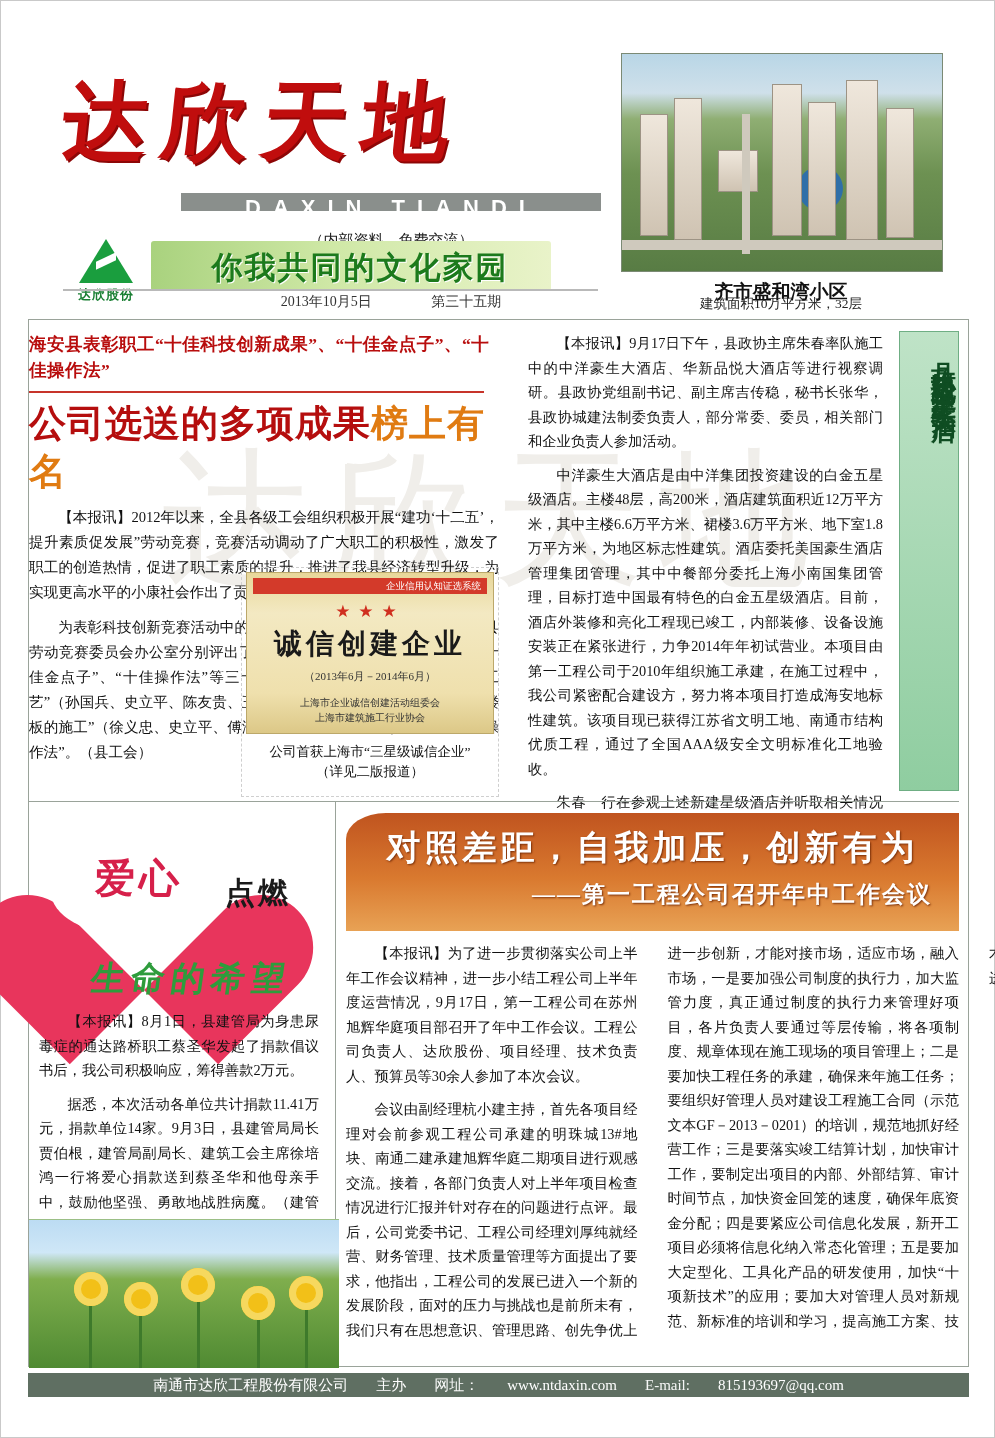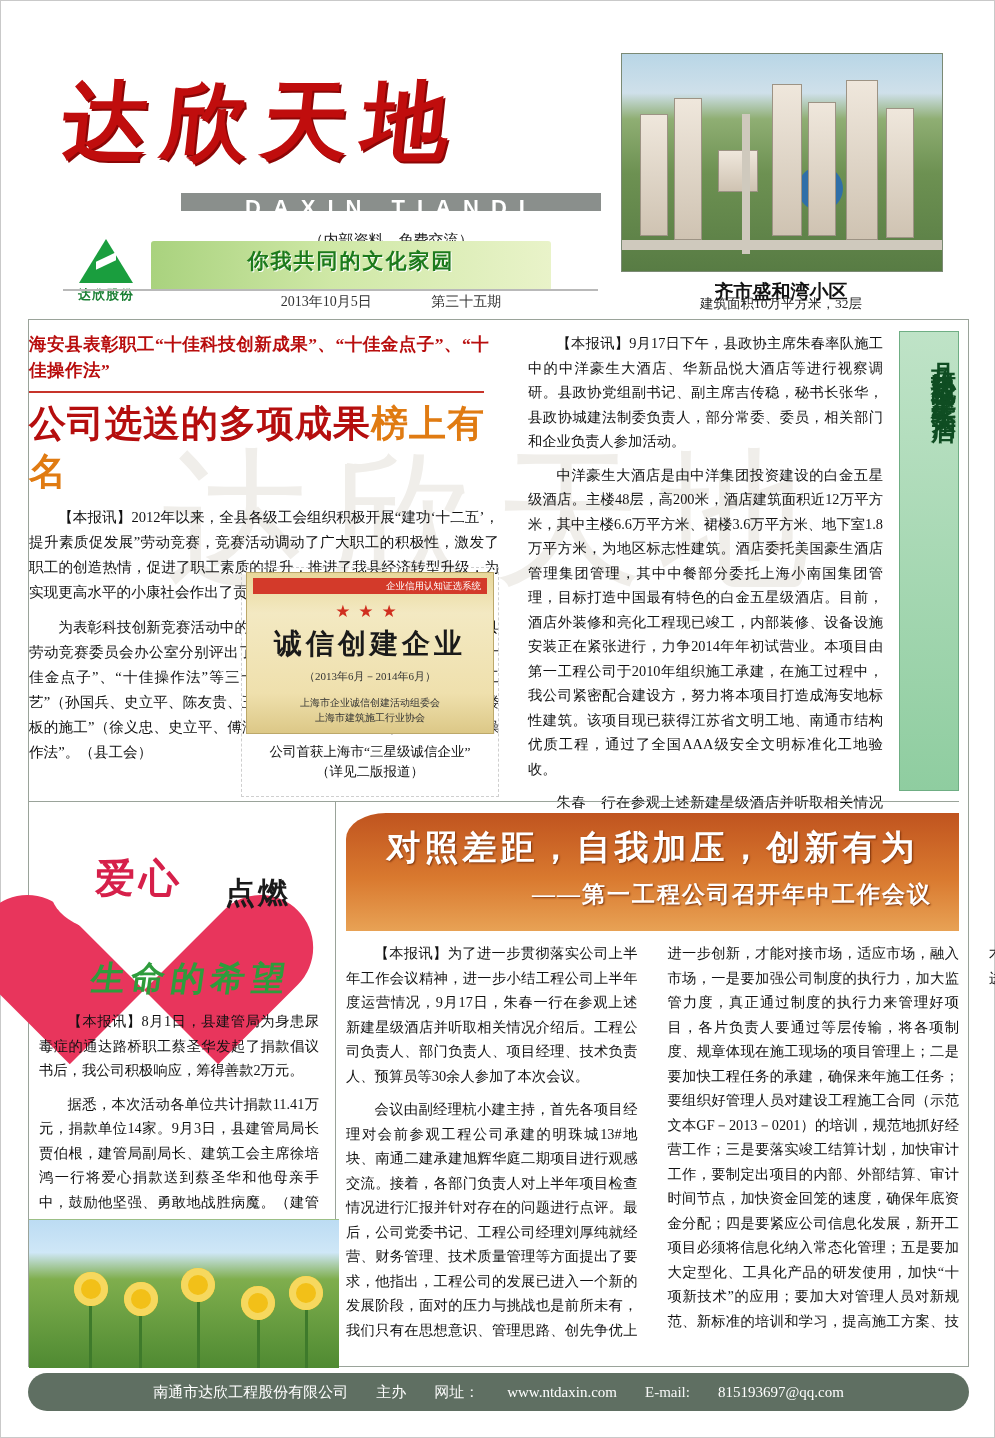--- a/index.html
+++ b/index.html
@@ -47,22 +47,22 @@
   .masthead-note{
     position:absolute;left:225px;top:230px;width:330px;
     text-align:center;font-size:15px;color:#222;
   }
   .green-banner{
     position:absolute;left:150px;top:240px;width:400px;height:50px;
     background:linear-gradient(90deg,#a9d27e 0%, #cfe8a6 45%, #e9f3c9 100%);
     border-radius:3px;
   }
   .green-banner .bt{
-    position:absolute;left:0;top:6px;width:400px;text-align:center;
-    font-family:"DejaVu Serif",serif;font-weight:bold;font-size:21px;color:#1c7a1c;
+    position:absolute;left:9px;top:6px;width:400px;text-align:center;
+    font-family:"DejaVu Serif",serif;font-weight:bold;font-size:31px;color:#1c7a1c;
     text-shadow:1px 1px 0 #fff;letter-spacing:2px;
   }
   .company-logo{
     position:absolute;left:62px;top:238px;width:86px;height:70px;text-align:center;
   }
   .company-logo .tri{
     width:0;height:0;margin:0 auto;
     border-left:27px solid transparent;border-right:27px solid transparent;
     border-bottom:44px solid #1a9e3e;
     position:relative;
@@ -241,26 +241,25 @@
     text-shadow:1px 1px 2px #7a2f08;
   }
   .art4 .cols{
     position:absolute;left:0;top:128px;width:613px;height:424px;
     column-count:2;column-gap:30px;
   }
   .art4 .cols p{font-size:14.3px;line-height:24.5px;text-align:justify;margin:0 0 9px;text-indent:2em;}
   .vsep{position:absolute;left:334px;top:800px;width:1px;height:566px;background:#9aa39a;}
   
   .footer{
-    position:absolute;left:27px;top:1372px;width:941px;height:38px;
+    position:absolute;left:27px;top:1372px;width:941px;height:24px;
     background:#5f6f62;color:#fff;
     font-size:15px;
     display:flex;align-items:center;justify-content:center;gap:28px;
     box-sizing:border-box;
-    border-radius:19px;
   }
   .footer span{white-space:nowrap;}
   .footer .lbl{opacity:.95;}
 </style>
 </head>
 <body>
 
 <div class="page">
 
   <div class="masthead">
@@ -365,21 +364,21 @@
     <div class="stem" style="left:276px;top:82px;height:66px;"></div>
     <div class="flower" style="left:260px;top:56px;"></div>
   </div>
 
   <div class="art4">
     <div class="banner">
       <div class="t1">对照差距，自我加压，创新有为</div>
       <div class="t2">——第一工程公司召开年中工作会议</div>
     </div>
     <div class="cols">
-      <p>【本报讯】为了进一步贯彻落实公司上半年工作会议精神，进一步小结工程公司上半年度运营情况，9月17日，朱春一行在参观上述新建星级酒店并听取相关情况介绍后。工程公司负责人、部门负责人、项目经理、技术负责人、预算员等30余人参加了本次会议。</p>
+      <p>【本报讯】为了进一步贯彻落实公司上半年工作会议精神，进一步小结工程公司上半年度运营情况，9月17日，第一工程公司在苏州旭辉华庭项目部召开了年中工作会议。工程公司负责人、达欣股份、项目经理、技术负责人、预算员等30余人参加了本次会议。</p>
       <p>会议由副经理杭小建主持，首先各项目经理对会前参观工程公司承建的明珠城13#地块、南通二建承建旭辉华庭二期项目进行观感交流。接着，各部门负责人对上半年项目检查情况进行汇报并针对存在的问题进行点评。最后，公司党委书记、工程公司经理刘厚纯就经营、财务管理、技术质量管理等方面提出了要求，他指出，工程公司的发展已进入一个新的发展阶段，面对的压力与挑战也是前所未有，我们只有在思想意识、管理思路、创先争优上进一步创新，才能对接市场，适应市场，融入市场，一是要加强公司制度的执行力，加大监管力度，真正通过制度的执行力来管理好项目，各片负责人要通过等层传输，将各项制度、规章体现在施工现场的项目管理上；二是要加快工程任务的承建，确保来年施工任务；要组织好管理人员对建设工程施工合同（示范文本GF－2013－0201）的培训，规范地抓好经营工作；三是要落实竣工结算计划，加快审计工作，要制定出项目的内部、外部结算、审计时间节点，加快资金回笼的速度，确保年底资金分配；四是要紧应公司信息化发展，新开工项目必须将信息化纳入常态化管理；五是要加大定型化、工具化产品的研发使用，加快“十项新技术”的应用；要加大对管理人员对新规范、新标准的培训和学习，提高施工方案、技术交底、安全交底的质量，确保施工工作有序进行。（丁国东）</p>
     </div>
   </div>
 
   <div class="footer">
     <span>南通市达欣工程股份有限公司</span>
     <span>主办</span>
     <span class="lbl">网址：</span>
     <span>www.ntdaxin.com</span>
     <span class="lbl">E-mail:</span>

